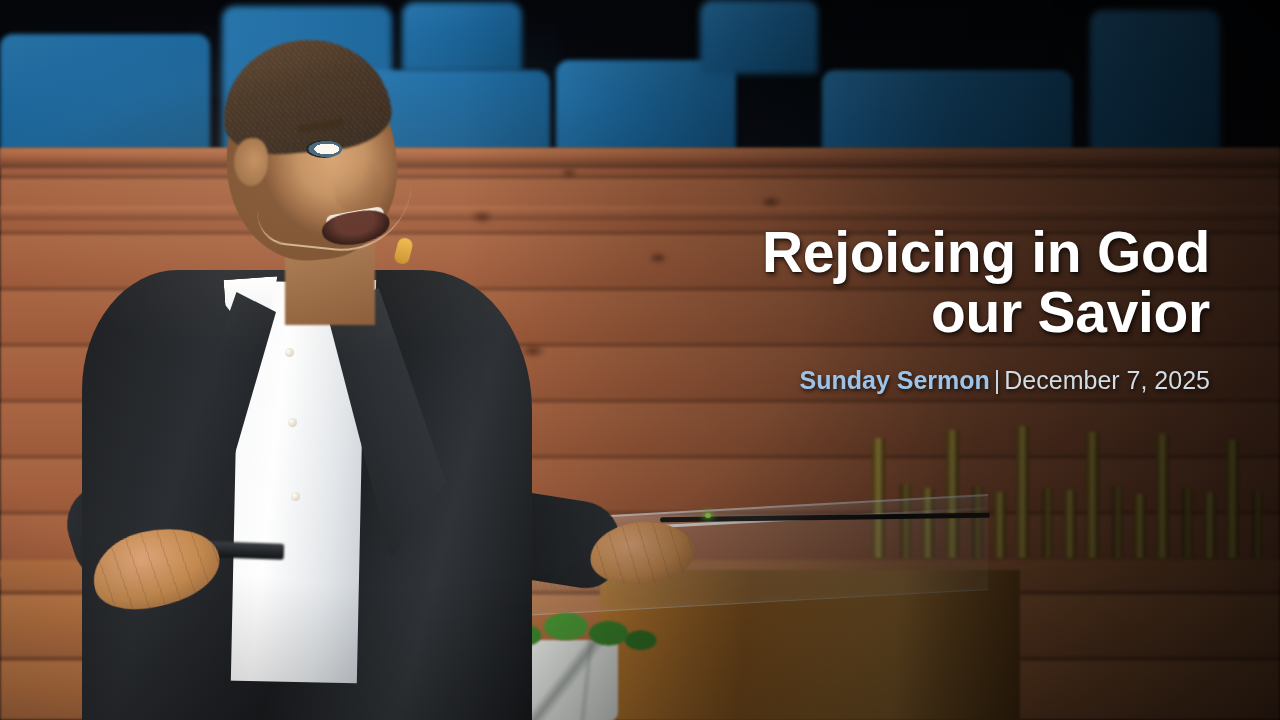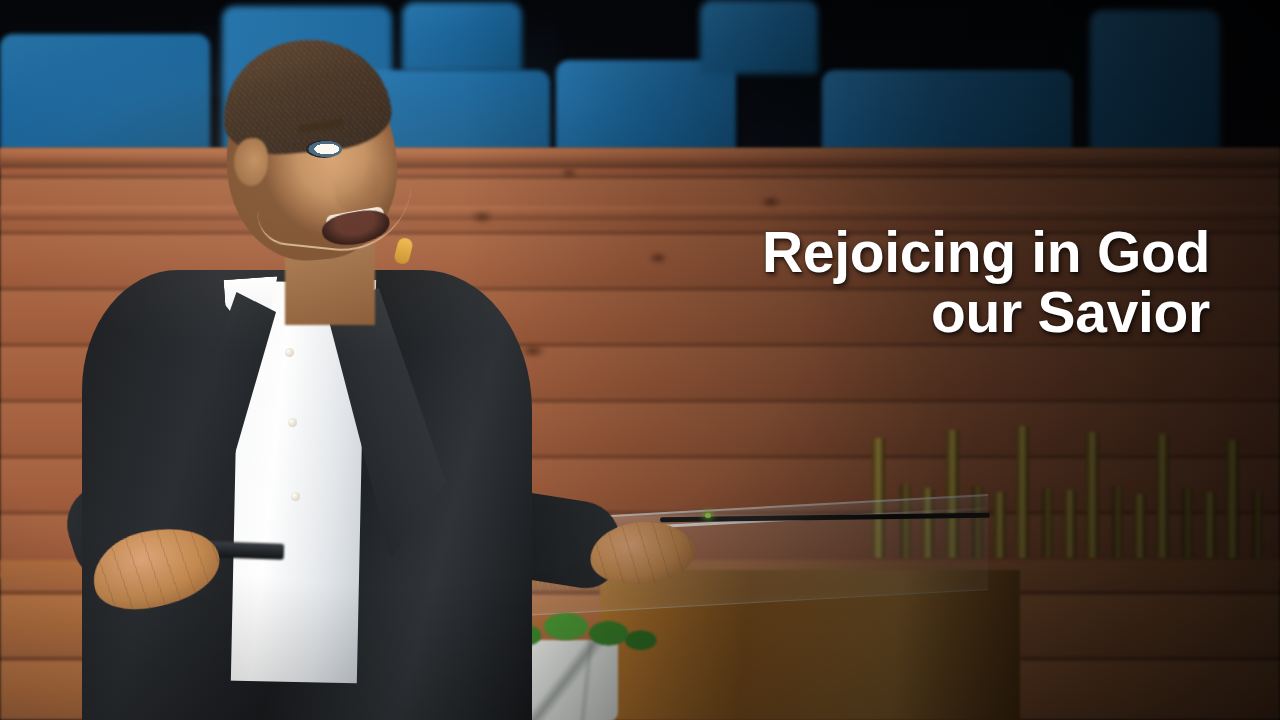--- a/index.html
+++ b/index.html
@@ -464,15 +464,18 @@
       </div>
   </div>
 
   <div class="soft"></div>
   <div class="scrim"></div>
   <div class="vignette"></div>
 
   <div class="titleblock">
     <div class="title">Rejoicing in God
 our Savior</div>
+    <div class="subtitle">
+      <span class="sub-label">Sunday Sermon</span><span class="sub-sep">|</span><span class="sub-date">December 7, 2025</span>
+    </div>
   </div>
 
 </div>
 
 </body></html>

